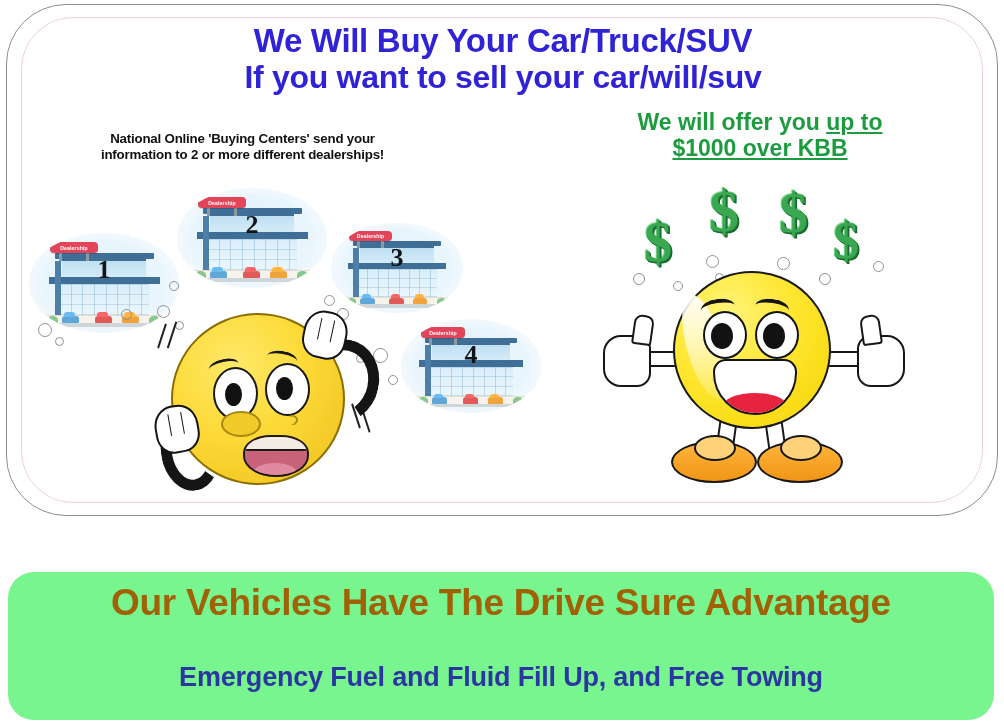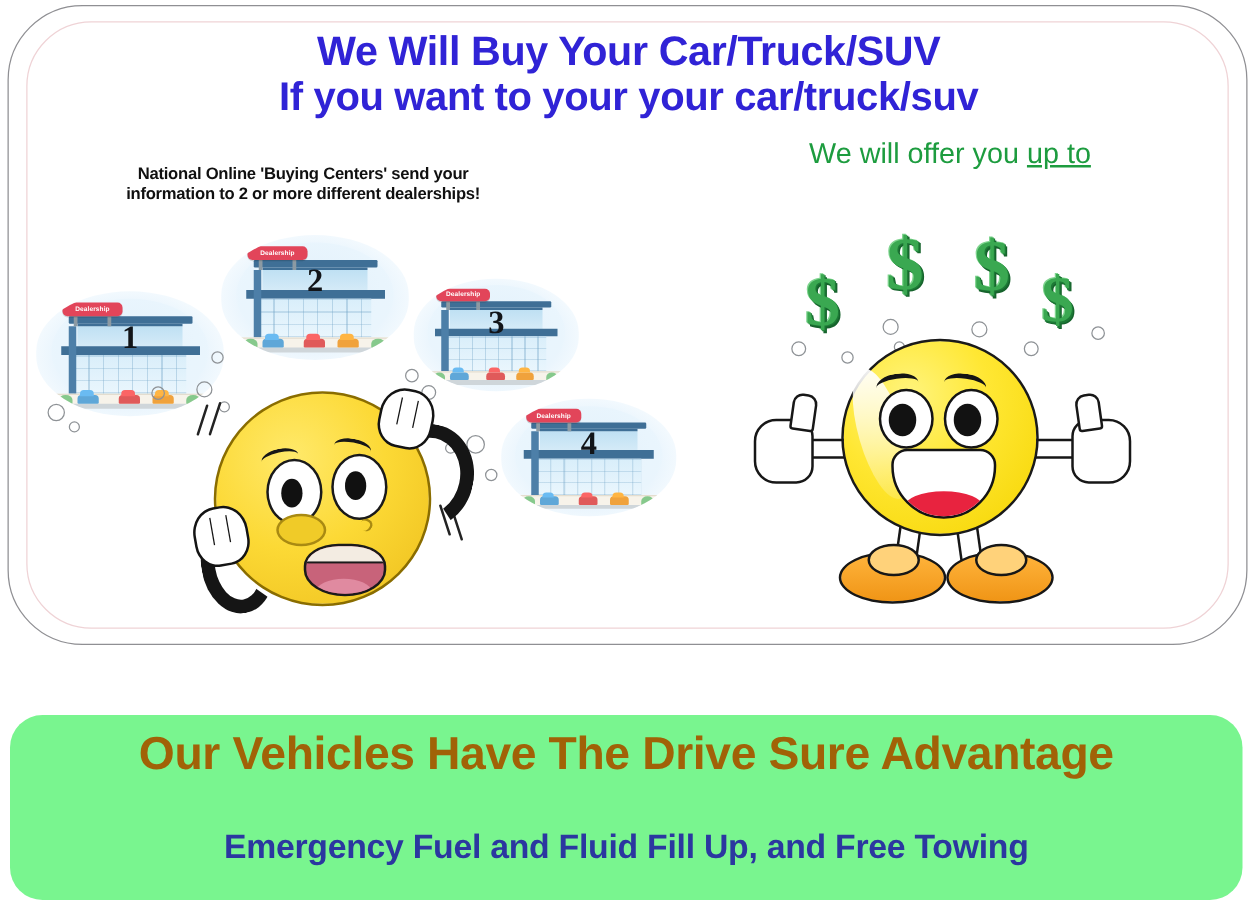--- a/index.html
+++ b/index.html
@@ -30,21 +30,21 @@
   .headline .l2{font-size:32px;}
 
   .left-caption{
     position:absolute;left:58px;top:126px;width:355px;text-align:center;
     color:#101010;font-weight:bold;font-size:13.3px;line-height:16px;
     letter-spacing:-0.2px;
   }
 
   .offer{
     position:absolute;left:583px;top:104px;width:340px;text-align:center;
-    color:#1d9c3f;font-weight:normal;font-size:23px;line-height:26px;
+    color:#1d9c3f;font-weight:bold;font-size:23px;line-height:26px;
   }
   .offer u{text-decoration:underline;text-underline-offset:2px;}
 
   
   .dealer{
     position:absolute;border-radius:50%/48%;
     background:
       radial-gradient(ellipse at 50% 52%, #eaf5fd 0%, #eaf5fd 56%, #f4fafe 74%, rgba(255,255,255,0) 82%);
     overflow:hidden;
   }
@@ -179,31 +179,34 @@
 </head>
 <body>
 
 <div id="root">
 
   <div class="card">
     <div class="card-inner-border"></div>
 
     <div class="headline">
       <div>We Will Buy Your Car/Truck/SUV</div>
-      <div class="l2">If you want to your your car/truck/suv</div>
+      <div class="l2">If you want to sell your car/will/suv</div>
     </div>
 
     <div class="left-caption">
       <div>National Online 'Buying Centers' send your</div>
       <div>information to 2 or more different dealerships!</div>
     </div>
 
     <div class="offer">
       <div>
         <span>We will offer you </span><u>up to</u>
+      </div>
+      <div>
+        <u>$1000 over KBB</u>
       </div>
     </div>
 
     <div class="dealer" style="left:22px;top:228px;width:150px;height:100px;">
       <div class="d-sky"></div>
       <div class="d-upper"></div>
       <div class="d-roofline"></div>
       <div class="d-band"></div>
       <div class="d-glass"></div>
       <div class="d-col"></div>

